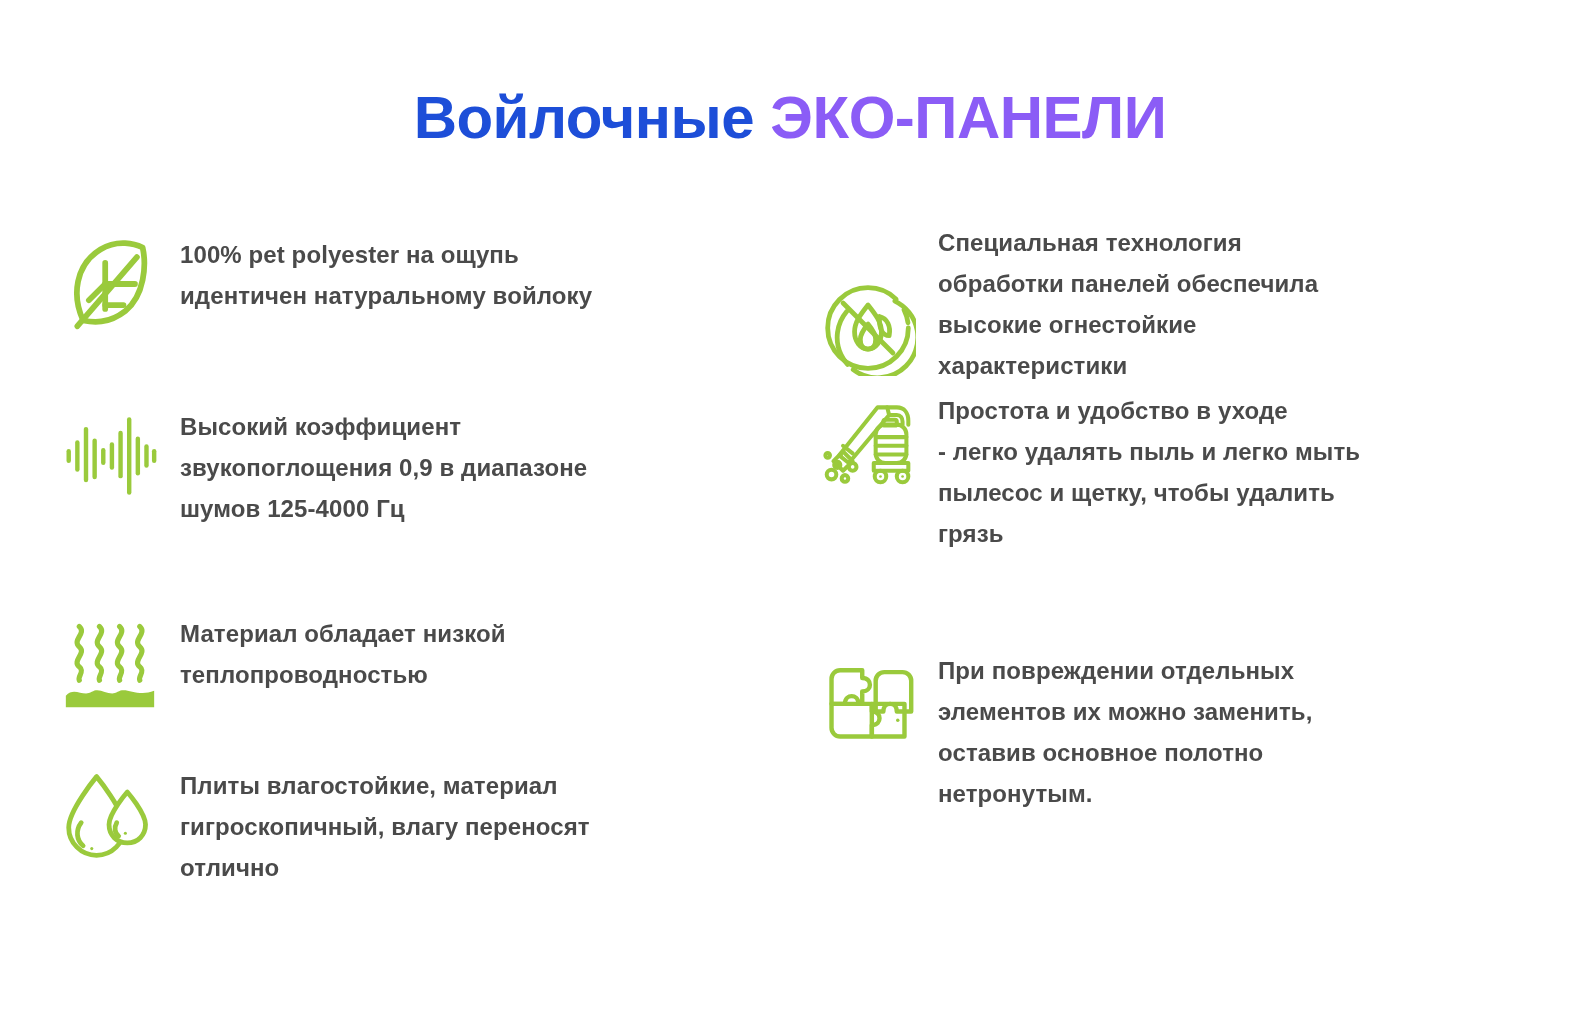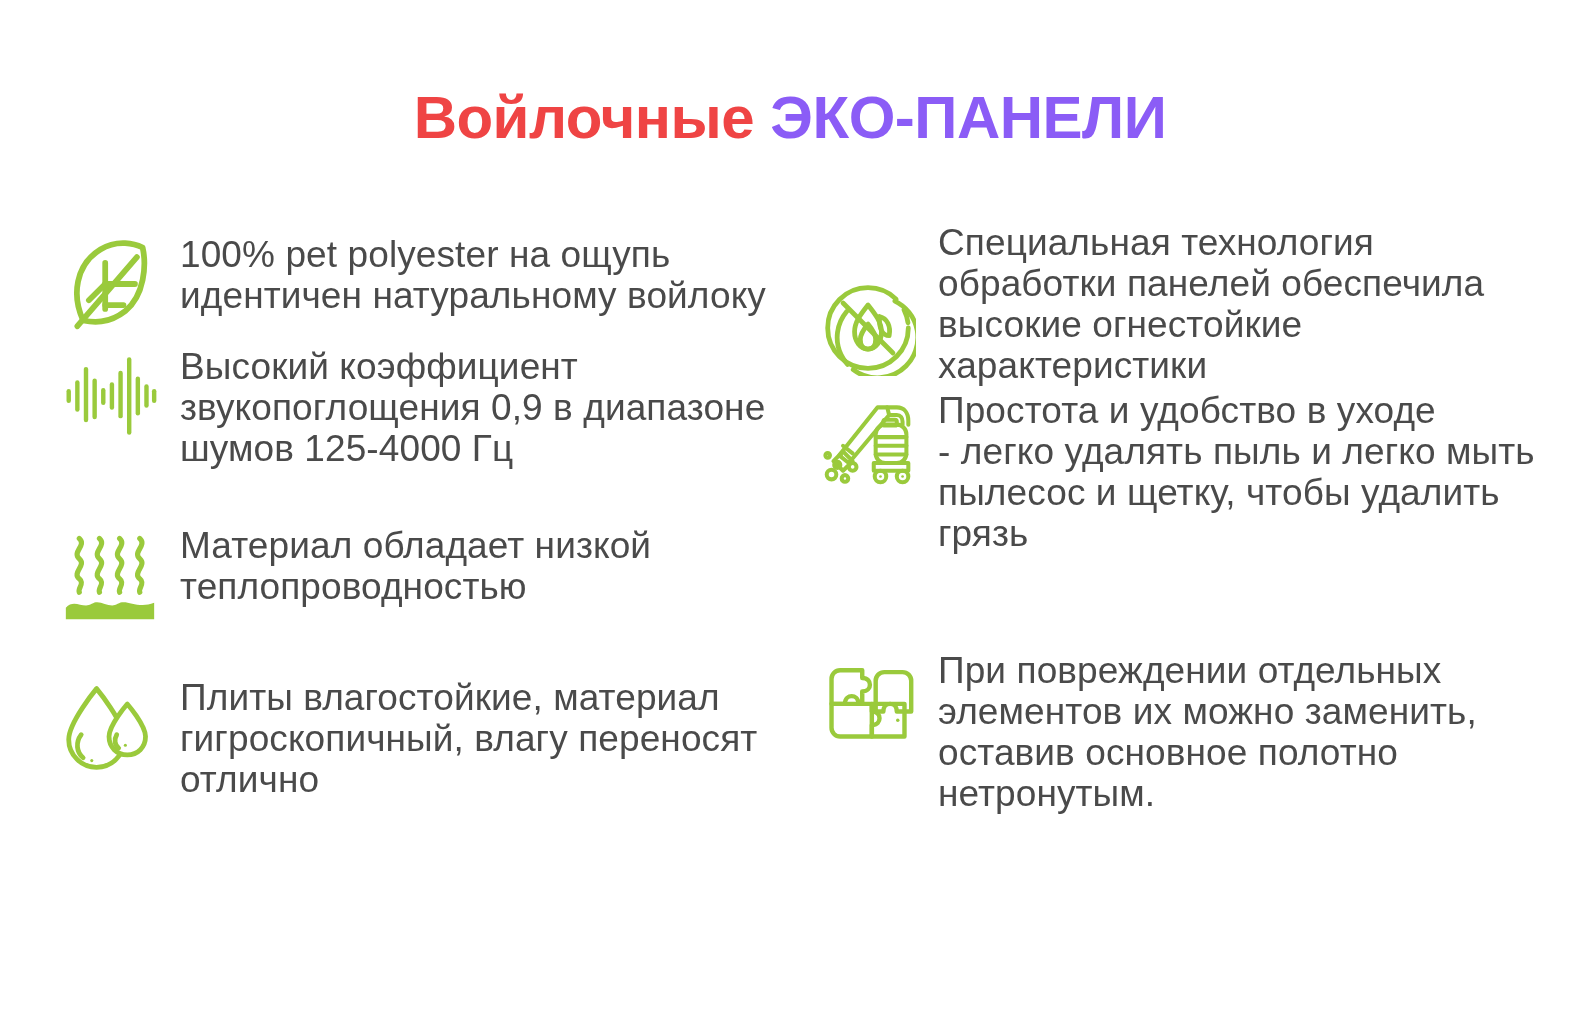--- a/index.html
+++ b/index.html
@@ -23,21 +23,21 @@
     padding-top: 46px;
     box-sizing: border-box;
   }
   .title {
     font-size: 60px;
     font-weight: 700;
     letter-spacing: -0.5px;
     line-height: 1.05;
     white-space: nowrap;
   }
-  .title .t-dark { color: #ef4444; }
+  .title .t-dark { color: #1d4ed8; }
   .title .t-green { color: #8b5cf6; }
 
   
   .columns {
     position: absolute;
     top: 218px;
     left: 0;
     width: 1580px;
     display: flex;
     box-sizing: border-box;
@@ -68,33 +68,33 @@
     display: flex;
     align-items: flex-start;
     justify-content: flex-start;
     padding-top: 6px;
     box-sizing: border-box;
   }
   .icon-cell svg {
     display: block;
   }
   .feature-text {
-    font-size: 37px;
+    font-size: 24px;
     line-height: 41px;
     color: #4a4a4a;
-    font-weight: 400;
+    font-weight: 700;
     letter-spacing: 0.1px;
     padding-top: 4px;
     white-space: pre-line;
   }
 
   
   .col-left .f0 { margin-top: 12px; }
-  .col-left .f1 { }
-  .col-left .f2 { margin-top: 52px; }
+  .col-left .f1 { margin-top: 60px; }
+  .col-left .f2 { margin-top: 80px; }
   .col-left .f3 { margin-top: 40px; }
 
   
   .col-right .f0 { margin-top: 0; align-items: flex-end; }
   .col-right .f1 { }
   .col-right .f2 { margin-top: 92px; }
 
   .icon-sm { width: 96px; height: 96px; }
 </style>
 </head>

